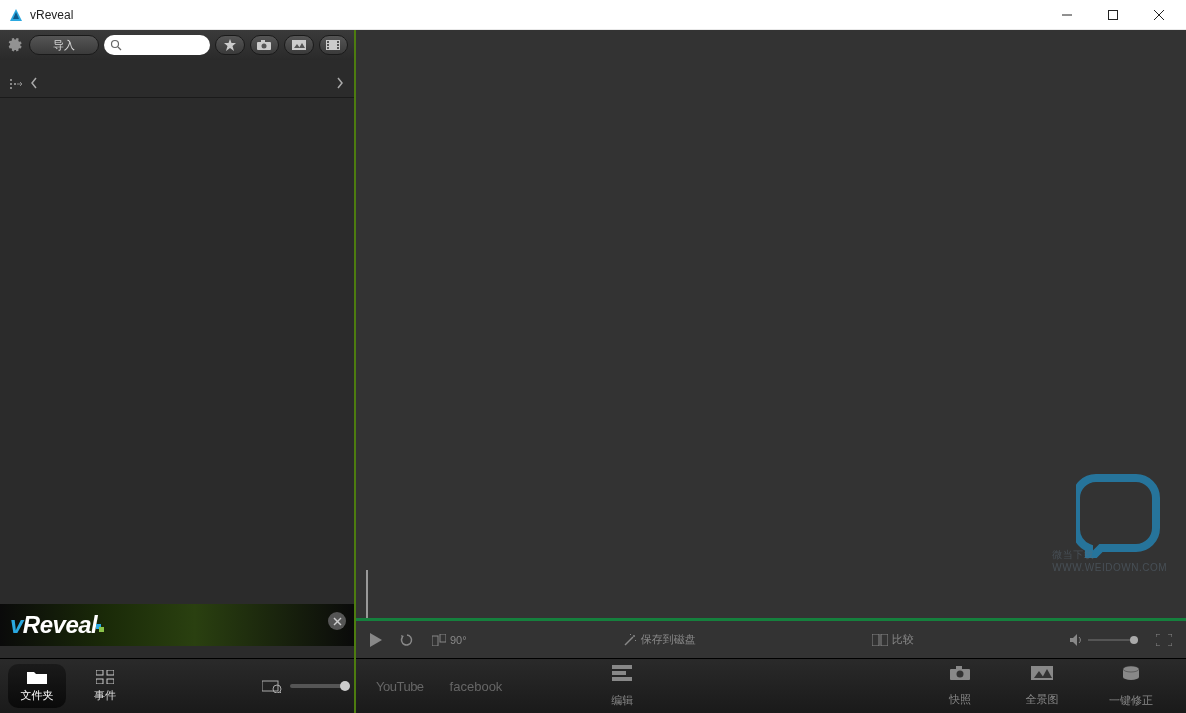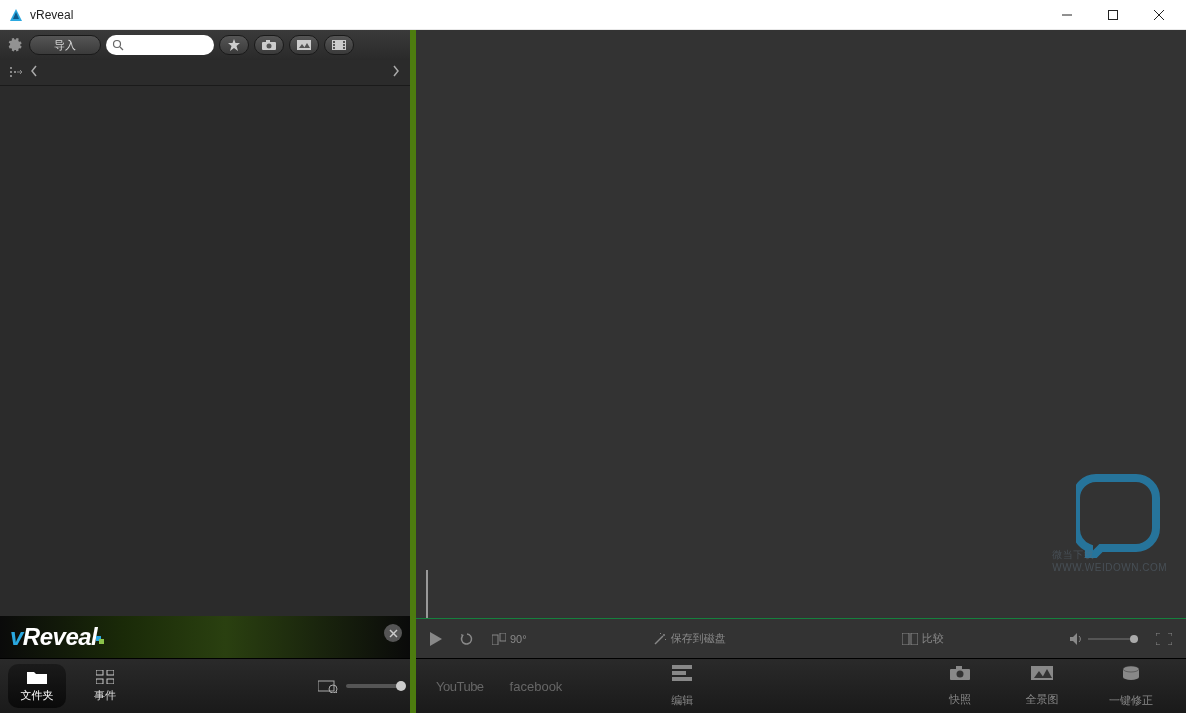--- a/index.html
+++ b/index.html
@@ -9,21 +9,21 @@
 .titlebar { height: 30px; background: #fff; display: flex; align-items: center; padding: 0 4px; border-bottom: 1px solid #e8e8e8; }
 .titlebar .logo { width: 16px; height: 16px; margin: 0 6px 0 4px; }
 .titlebar .title { font-size: 12px; color: #222; flex: 1; }
 .titlebar .win-btn { width: 46px; height: 30px; display: flex; align-items: center; justify-content: center; cursor: pointer; }
 .titlebar .win-btn svg { width: 10px; height: 10px; }
 
 
 .app { height: 683px; background: #1f1f1f; display: flex; }
 
 
-.left { width: 416px; display: flex; flex-direction: column; background: #2b2b2b; border-right: 6px solid #4d7c0f; }
+.left { width: 356px; display: flex; flex-direction: column; background: #2b2b2b; border-right: 2px solid #4d7c0f; gap: 12px; }
 
 
 .toolbar { height: 30px; background: linear-gradient(#3a3a3a, #2a2a2a); display: flex; align-items: center; padding: 0 6px; gap: 5px; }
 .gear-btn { width: 18px; height: 18px; display: flex; align-items: center; justify-content: center; cursor: pointer; }
 .pill-btn { height: 20px; border-radius: 10px; background: linear-gradient(#555, #3a3a3a); border: 1px solid #1a1a1a; display: flex; align-items: center; justify-content: center; color: #ddd; font-size: 11px; cursor: pointer; }
 .import-btn { width: 72px; }
 .search-box { width: 108px; height: 20px; border-radius: 10px; background: #fff; display: flex; align-items: center; padding: 0 6px; }
 .search-box .mag { width: 12px; height: 12px; margin-right: 4px; }
 .search-box input { border: none; outline: none; width: 70px; font-size: 11px; }
 .icon-btn { width: 30px; height: 20px; border-radius: 10px; background: linear-gradient(#555, #3a3a3a); border: 1px solid #1a1a1a; display: flex; align-items: center; justify-content: center; cursor: pointer; }
@@ -57,21 +57,21 @@
 .zoom-ctl { display: flex; align-items: center; gap: 6px; }
 .zoom-ctl .track { width: 56px; height: 4px; background: #555; border-radius: 2px; position: relative; }
 .zoom-ctl .knob { position: absolute; right: -4px; top: -3px; width: 10px; height: 10px; border-radius: 50%; background: #ccc; }
 
 
 .right { flex: 1; display: flex; flex-direction: column; background: #333; }
 .viewer { flex: 1; background: #333; position: relative; }
 .progress-line { position: absolute; bottom: 0; left: 10px; width: 2px; height: 48px; background: #999; }
 
 
-.pctrl { height: 40px; background: #333; display: flex; align-items: center; padding: 0 14px; gap: 18px; color: #888; font-size: 11px; border-top: 1px solid #15803d; }
+.pctrl { height: 40px; background: #333; display: flex; align-items: center; padding: 0 14px; gap: 18px; color: #888; font-size: 11px; border-top: 3px solid #15803d; }
 .pctrl .btn { display: flex; align-items: center; gap: 4px; cursor: pointer; }
 .pctrl .deg { color: #888; }
 .pctrl .grow { flex: 1; }
 .pctrl .grow2 { width: 140px; }
 .pctrl .vol-line { width: 50px; height: 2px; background: #555; position: relative; }
 .pctrl .vol-knob { position: absolute; right: 0; top: -3px; width: 8px; height: 8px; border-radius: 50%; background: #aaa; }
 
 
 .actions { height: 55px; background: linear-gradient(#2a2a2a, #1a1a1a); display: flex; align-items: center; padding: 0 20px; gap: 26px; border-top: 1px solid #000; }
 .actions .svc { color: #666; font-size: 13px; font-weight: normal; cursor: pointer; }

